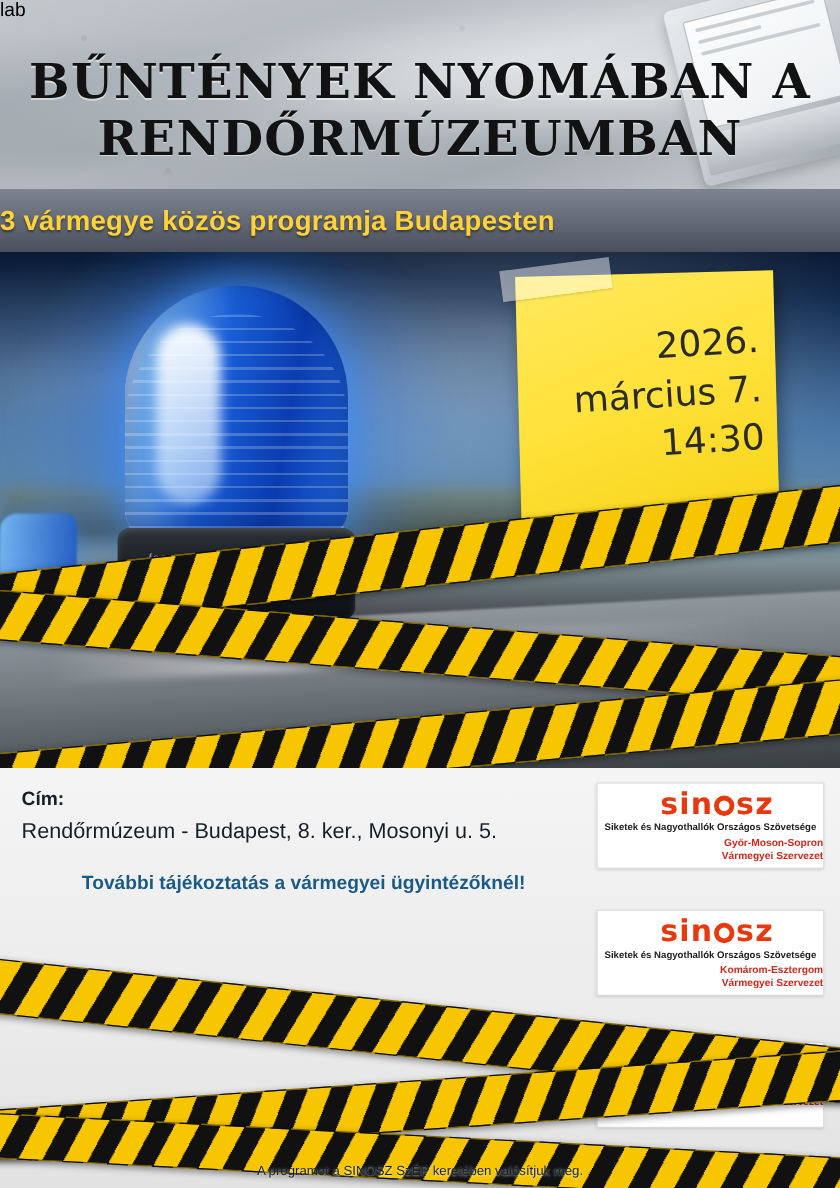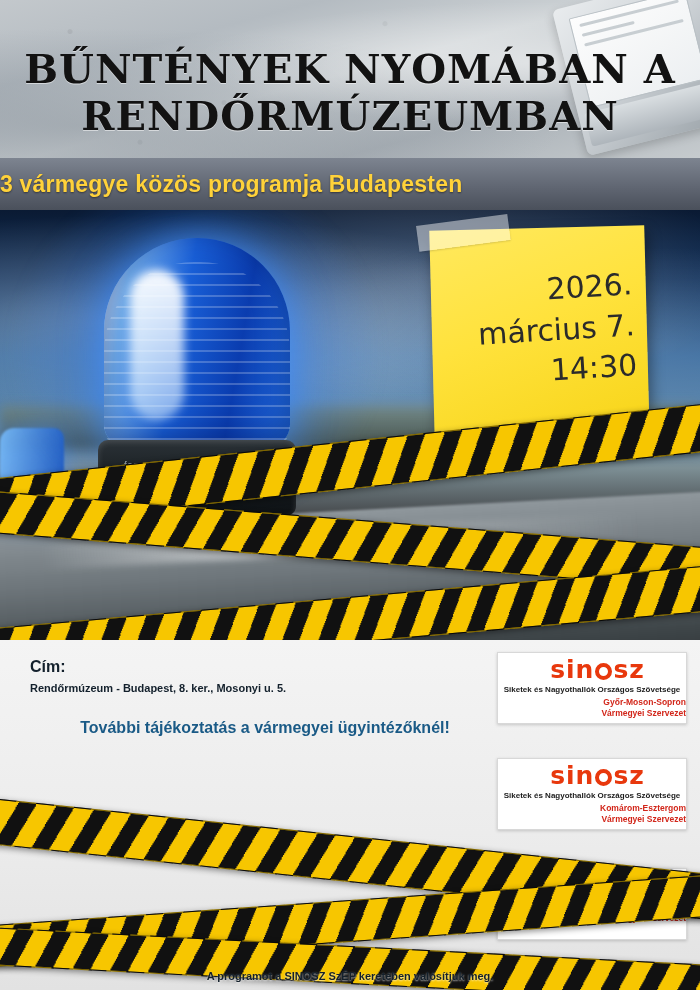--- a/index.html
+++ b/index.html
@@ -233,33 +233,33 @@
 
   
   .info {
     position: absolute;
     left: 0; top: 640px;
     width: 700px; height: 350px;
     background: linear-gradient(180deg, #f4f4f4 0%, #ececec 55%, #e2e2e2 100%);
   }
   .info-left {
     position: absolute;
-    left: 30px; top: 18px;
+    left: 18px; top: 18px;
     width: 470px;
     color: #16232f;
   }
   .addr-label {
     font-size: 16px;
     font-weight: 700;
     color: #13202c;
     margin: 0 0 6px 0;
   }
   .addr-value {
-    font-size: 11px;
-    font-weight: 700;
+    font-size: 18px;
+    font-weight: 400;
     color: #13202c;
     margin: 0 0 18px 0;
   }
   .para {
     font-size: 16px;
     font-weight: 700;
     color: #1a5a86;
     line-height: 1.45;
     margin: 0 0 16px 0;
     text-align: center;
@@ -318,41 +318,42 @@
     font-weight: 700;
     color: #d2261a;
     line-height: 1.3;
   }
 
   .footer {
     position: absolute;
     left: 0; right: 0; bottom: 8px;
     text-align: center;
     font-size: 11px;
-    font-weight: 700;
+    font-weight: 400;
     color: #14202b;
     z-index: 5;
     text-shadow: 0 1px 2px rgba(255,255,255,.7);
   }
 </style>
 </head>
 <body>
 
 <div class="poster">
 
   <div class="header-band">
     <div class="speckle"></div>
     <div class="laptop">
       <div class="screen">
         <div class="line"></div>
         <div class="line short"></div>
         <div class="line"></div>
       </div>
       <div class="key-area"></div>
     </div>
+    <div class="tab-label" style="left:618px; top:92px;">lab</div>
   </div>
 
   <h1 class="title">BŰNTÉNYEK NYOMÁBAN A RENDŐRMÚZEUMBAN</h1>
 
   <div class="subtitle-band">
     <div class="subtitle">3 vármegye közös programja Budapesten</div>
   </div>
 
   <div class="photo">
     <div class="clouds"></div>

